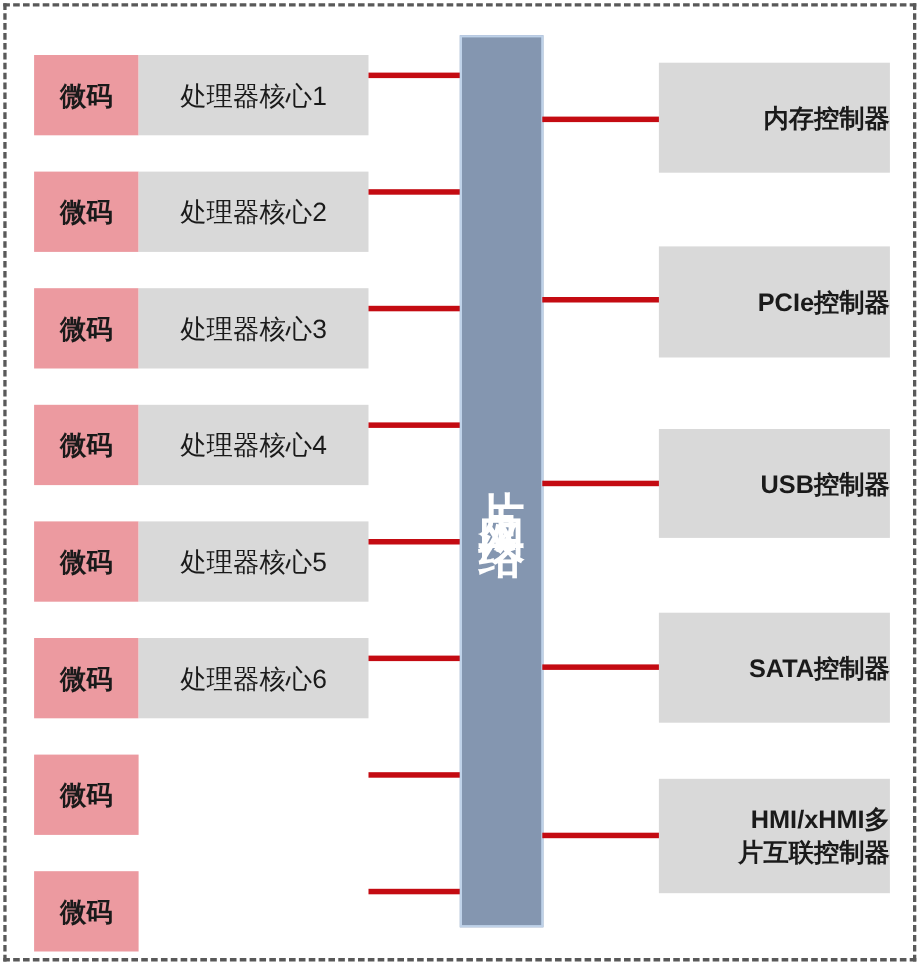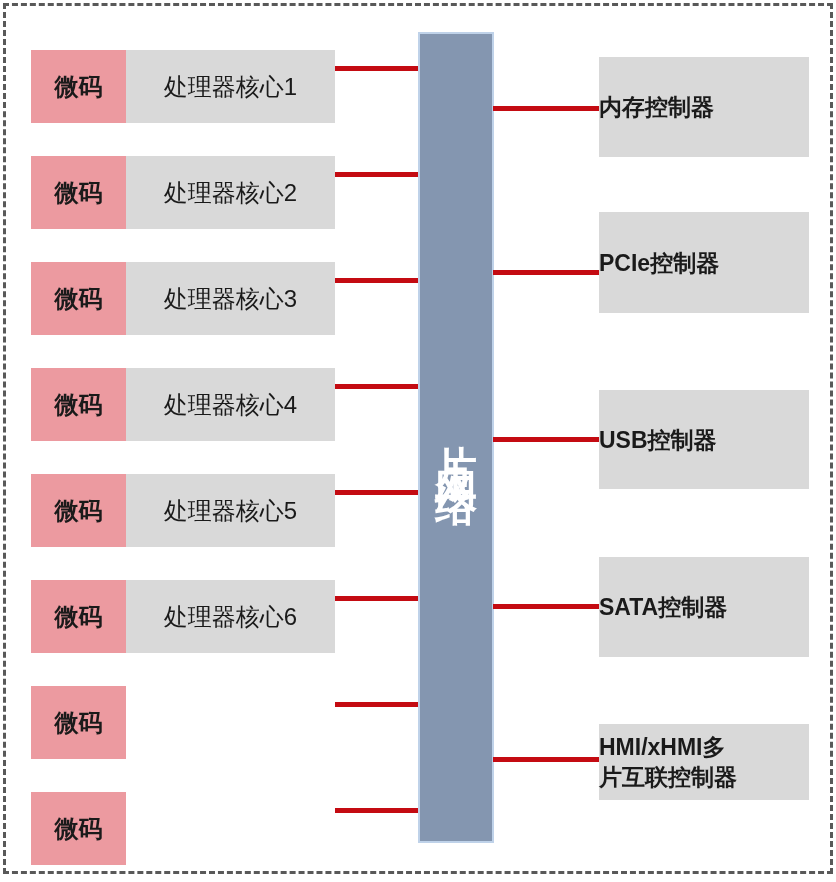--- a/index.html
+++ b/index.html
@@ -87,21 +87,21 @@
     letter-spacing: 13px;
     line-height: 1;
   }
   .ctrl-box {
     position: absolute;
     left: 599px;
     width: 210px;
     background: var(--core_bg, #d9d9d9);
     display: flex;
     flex-direction: column;
-    align-items: flex-start;
+    align-items: flex-end;
     justify-content: center;
     font-size: 23px;
     font-weight: 700;
     color: var(--text_dark, #1a1a1a);
     line-height: 30px;
     text-align: center;
   }
   .ctrl-line { display: block; }
 </style>
 </head>
@@ -158,30 +158,30 @@
   <div class="hline right-side" style="top:106px"></div>
   <div class="hline right-side" style="top:270px"></div>
   <div class="hline right-side" style="top:437px"></div>
   <div class="hline right-side" style="top:604px"></div>
   <div class="hline right-side" style="top:757px"></div>
 
   <div class="ctrl-box" style="top:57px;height:100px">
     <span class="ctrl-line">内存控制器</span>
     <span class="ctrl-line"></span>
   </div>
-  <div class="ctrl-box" style="top:212px;height:101px">
+  <div class="ctrl-box" style="top:224px;height:101px">
     <span class="ctrl-line">PCIe控制器</span>
     <span class="ctrl-line"></span>
   </div>
   <div class="ctrl-box" style="top:557px;height:100px">
     <span class="ctrl-line">SATA控制器</span>
     <span class="ctrl-line"></span>
   </div>
   <div class="ctrl-box" style="top:390px;height:99px">
     <span class="ctrl-line">USB控制器</span>
     <span class="ctrl-line"></span>
   </div>
-  <div class="ctrl-box" style="top:724px;height:76px">
+  <div class="ctrl-box" style="top:708px;height:104px">
     <span class="ctrl-line">HMI/xHMI多</span>
     <span class="ctrl-line">片互联控制器</span>
   </div>
 
 </div>
 
 </body></html>

